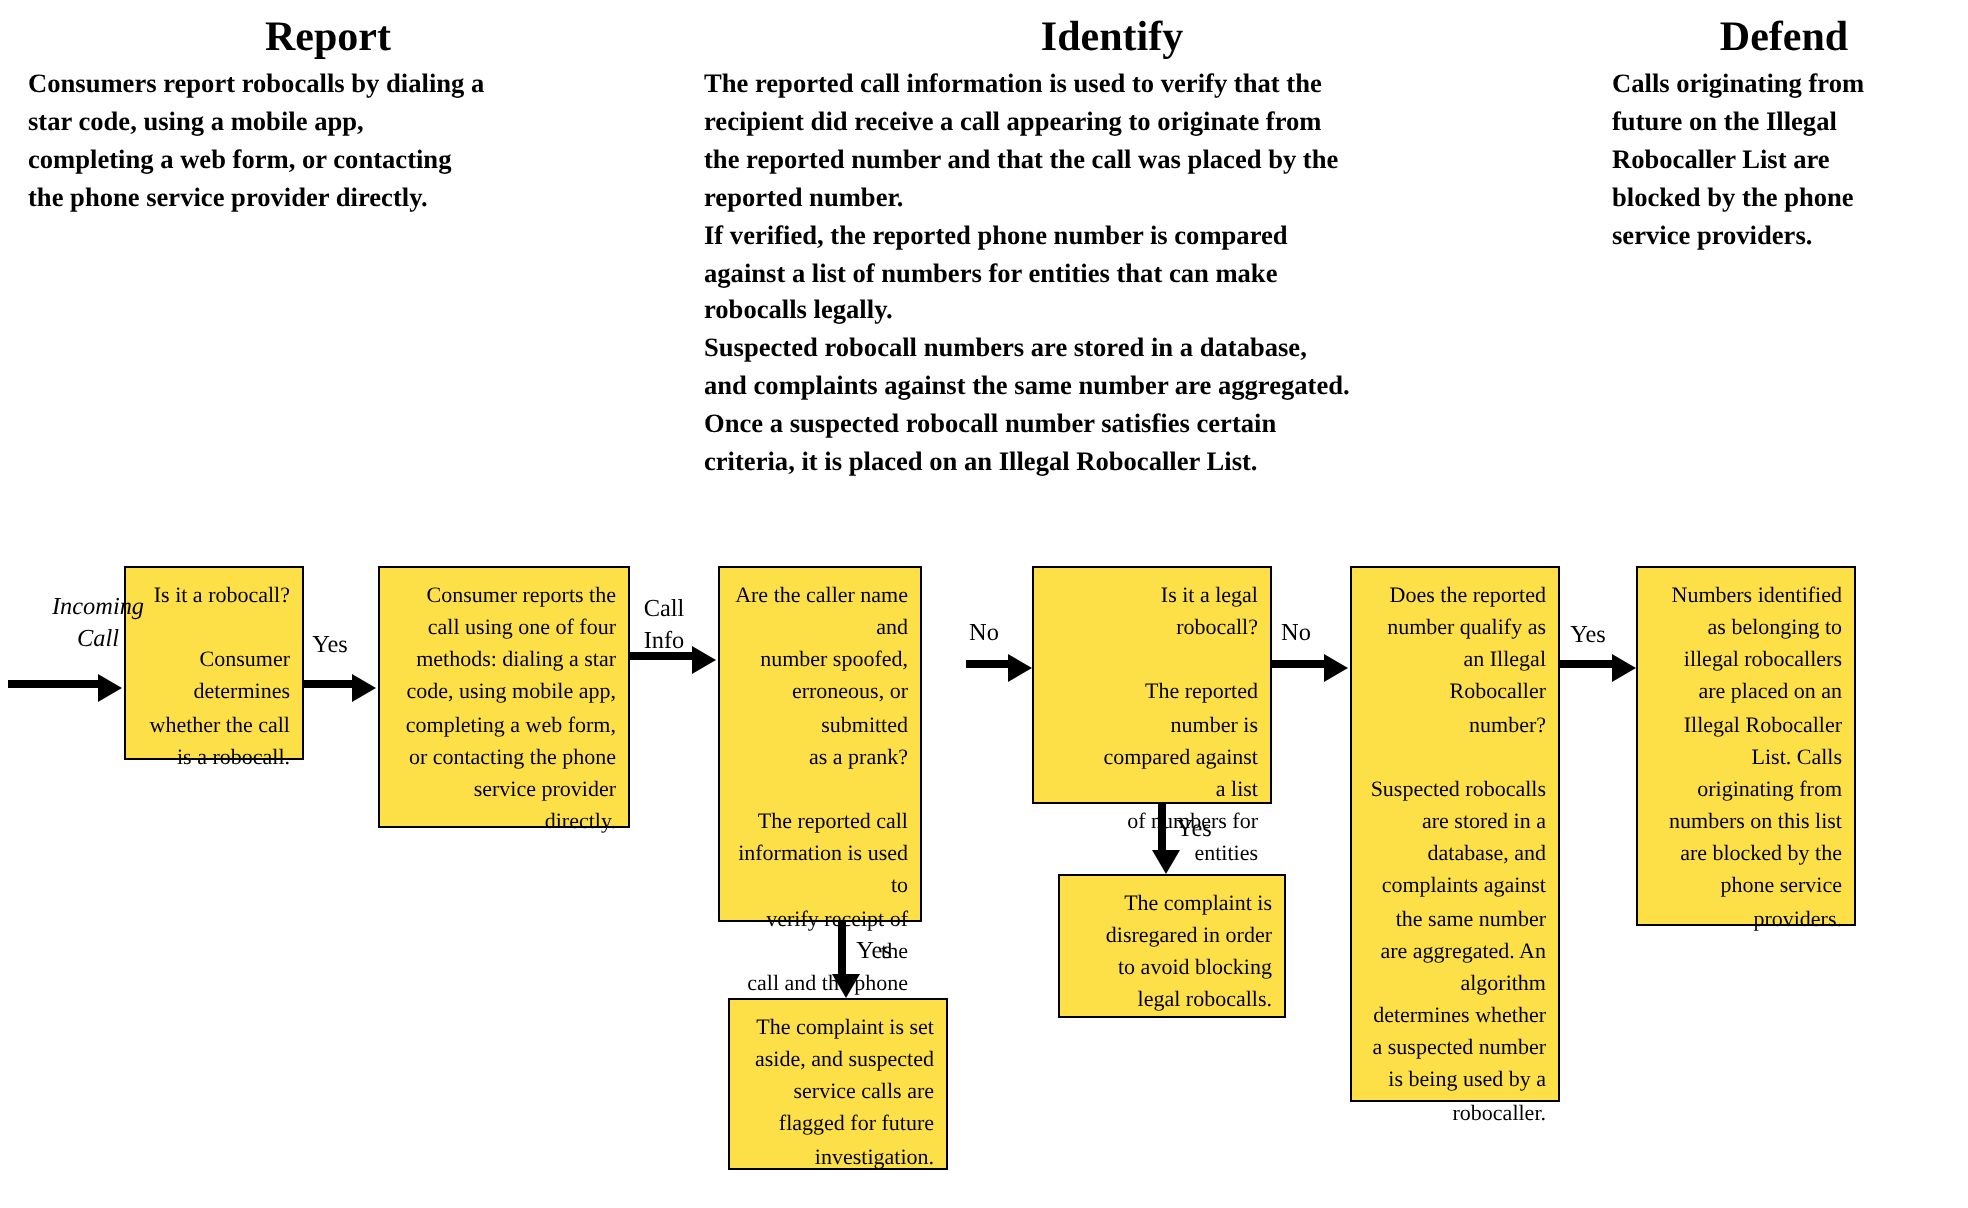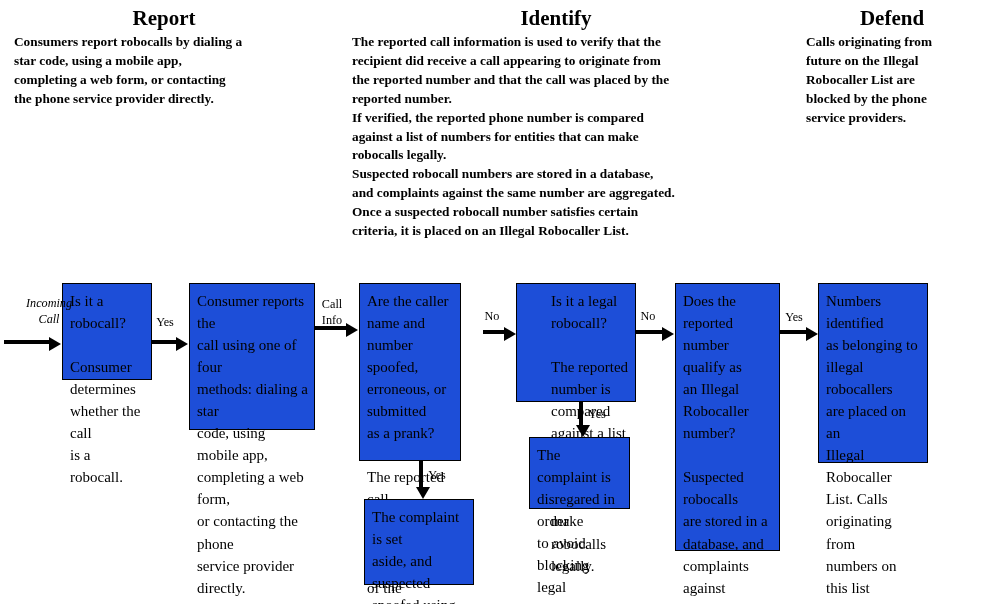--- a/index.html
+++ b/index.html
@@ -38,27 +38,27 @@
   }
 
   #head-report   { left: 14px;  top: 6px;  width: 300px; }
   #head-identify { left: 352px; top: 6px;  width: 408px; }
   #head-defend   { left: 806px; top: 6px;  width: 172px; }
 
   
   .fbox {
     position: absolute;
     border: 1.4px solid #000;
-    background: #1d4ed8;
+    background: #fde047;
     box-sizing: border-box;
-    font-size: 15px;
+    font-size: 11px;
     line-height: 1.47;
     padding: 6px 6px 4px 7px;
     white-space: pre-line;
-    text-align: left;
+    text-align: right;
   }
 
   
   .arrow-h {
     position: absolute;
     height: 0;
     border-top: 4px solid #000;
   }
   .arrow-h::after {
     content: "";
@@ -131,21 +131,21 @@
 service providers.</div>
   </div>
 
   <div class="fbox" style="left:62px;  top:283px; width:90px;  height:97px;">Is it a robocall?
 
 Consumer
 determines
 whether the call
 is a robocall.</div>
 
-  <div class="fbox" style="left:189px; top:283px; width:126px; height:147px;">Consumer reports the
+  <div class="fbox" style="left:189px; top:283px; width:126px; height:131px;">Consumer reports the
 call using one of four
 methods: dialing a star
 code, using mobile app,
 completing a web form,
 or contacting the phone
 service provider
 directly.</div>
 
   <div class="fbox" style="left:359px; top:283px; width:102px; height:178px;">Are the caller name and
 number spoofed,
@@ -154,33 +154,33 @@
 
 The reported call
 information is used to
 verify receipt of the
 call and the phone
 number used to initiate
 the call.</div>
 
   <div class="fbox" style="left:364px; top:499px; width:110px; height:86px;">The complaint is set
 aside, and suspected
-spoofed using are
+service calls are
 flagged for future
 investigation.</div>
 
   <div class="fbox" style="left:516px; top:283px; width:120px; height:119px;padding-left:34px;">Is it a legal robocall?
 
 The reported number is
 compared against a list
 of numbers for entities
 that can make
 robocalls legally.</div>
 
-  <div class="fbox" style="left:529px; top:437px; width:101px; height:72px;">The complaint is
+  <div class="fbox" style="left:529px; top:437px; width:114px; height:72px;">The complaint is
 disregared in order
 to avoid blocking
 legal robocalls.</div>
 
   <div class="fbox" style="left:675px; top:283px; width:105px; height:268px;">Does the reported
 number qualify as
 an Illegal
 Robocaller
 number?
 

